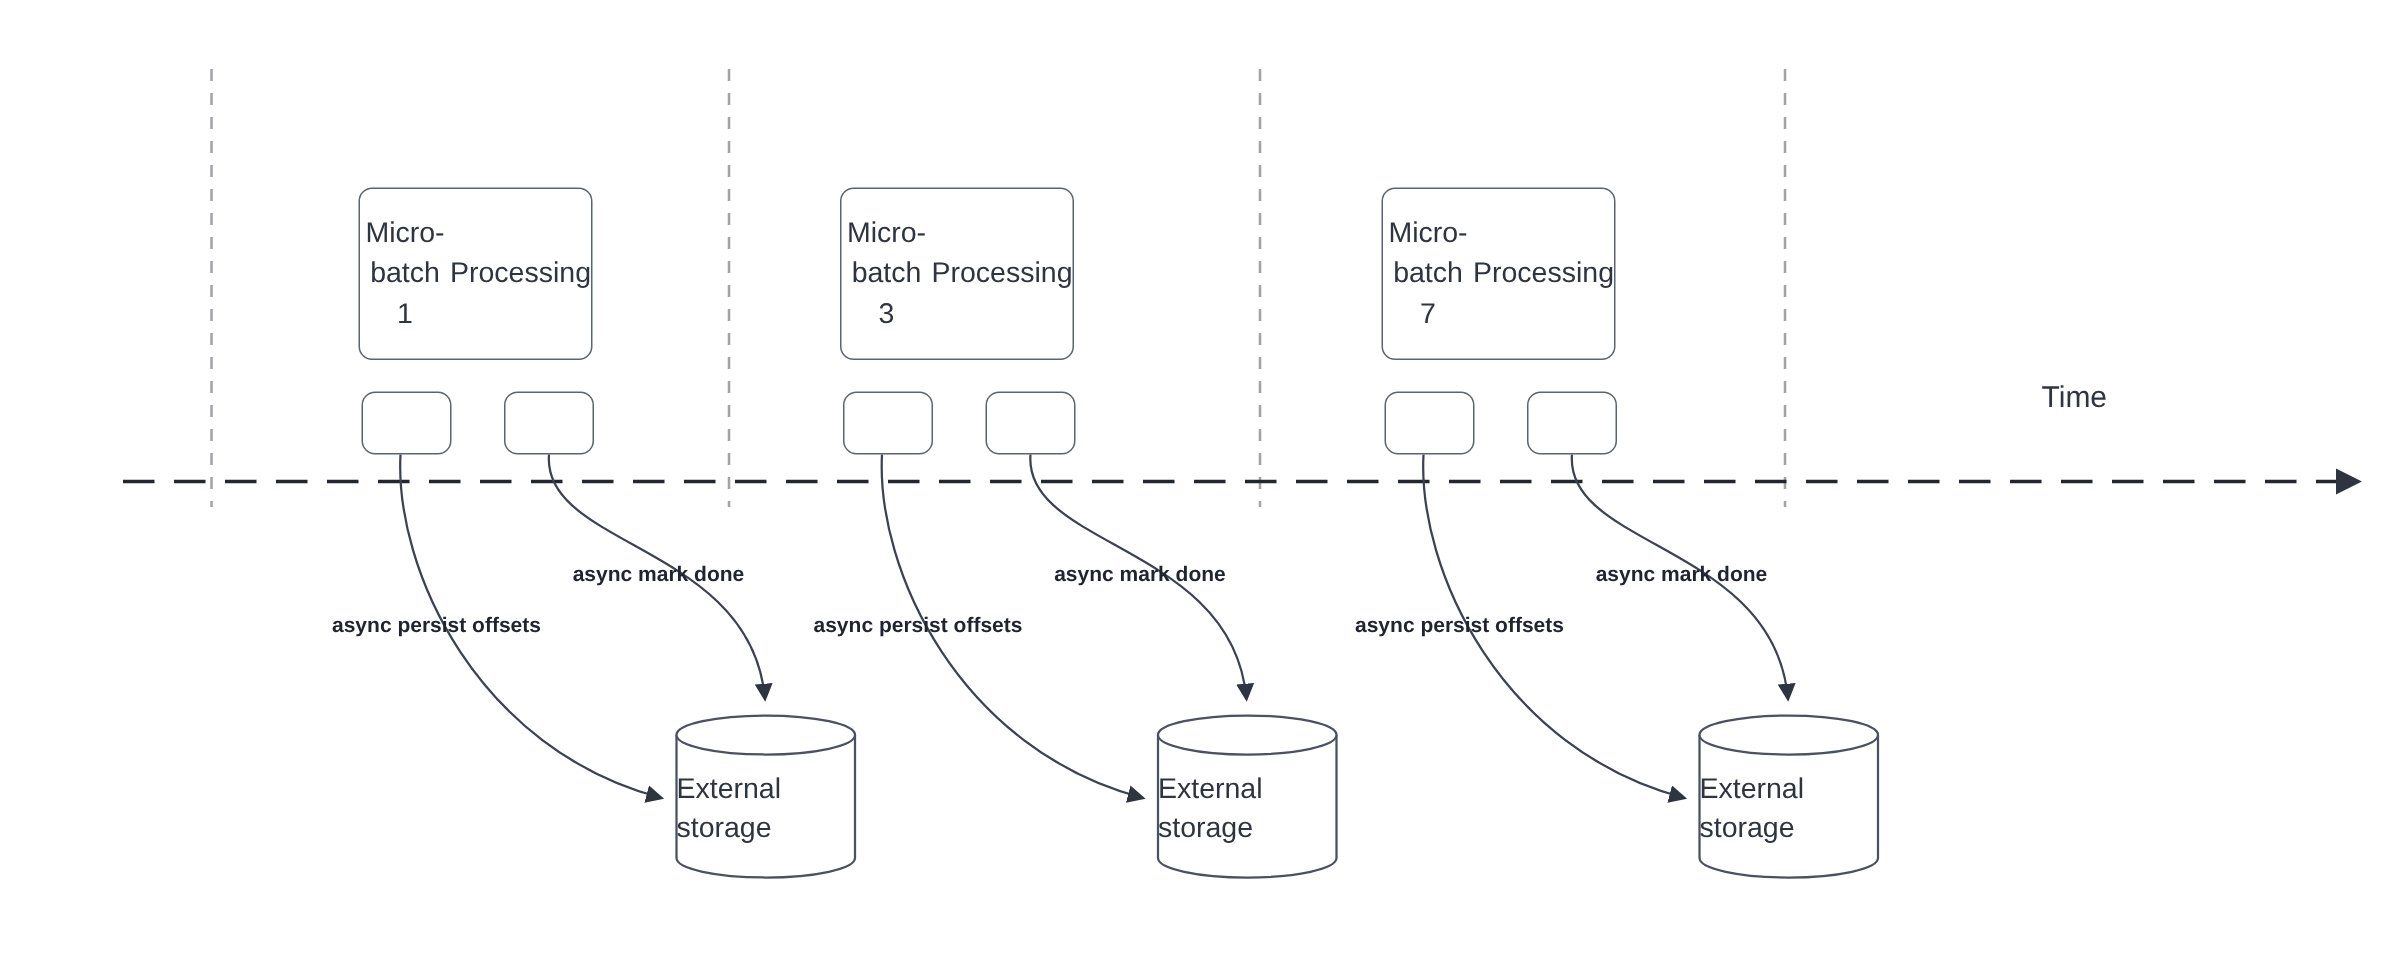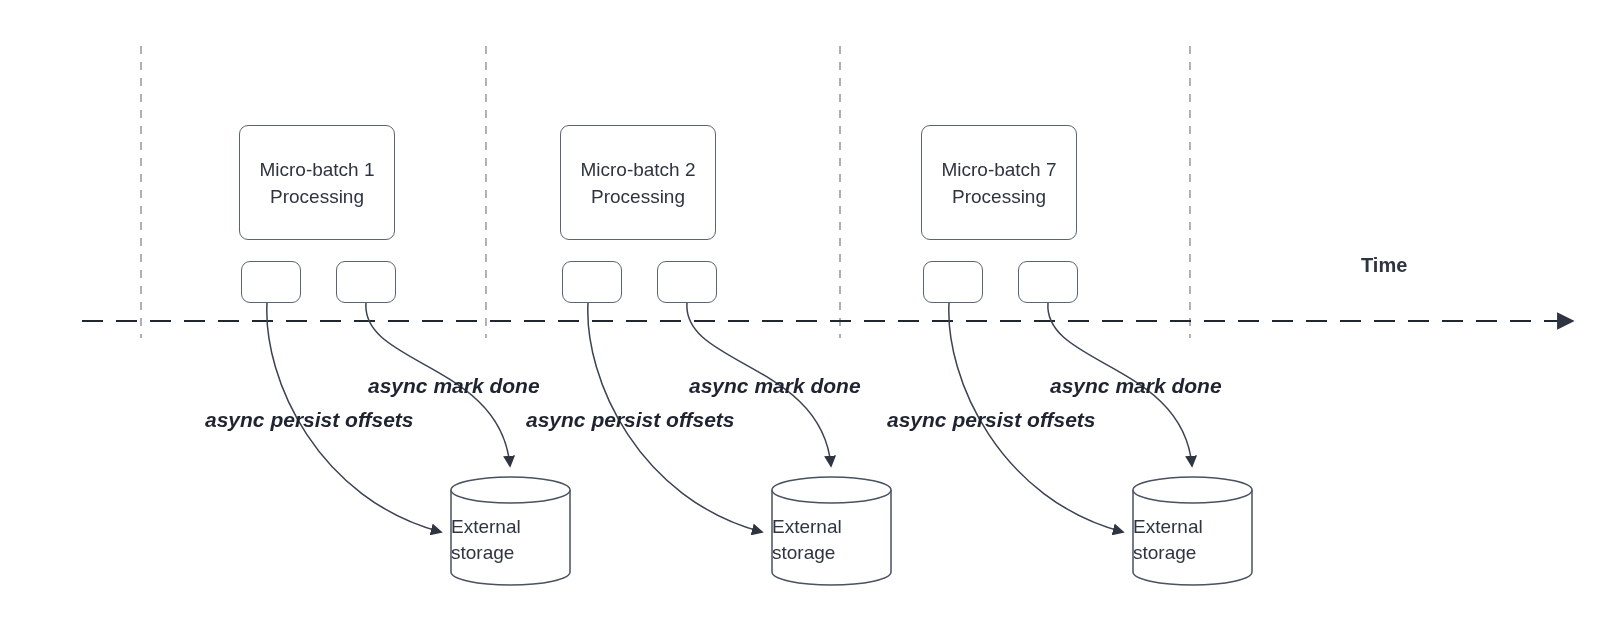--- a/index.html
+++ b/index.html
@@ -8,43 +8,43 @@
     width:1600px;height:642px;
     background:#ffffff;
     font-family:"Liberation Sans", sans-serif;
     overflow:hidden;
   }
   .layer-svg{position:absolute;left:0;top:0;width:1600px;height:642px;}
   .group{position:absolute;top:0;width:340px;height:642px;}
   .proc-box{
     position:absolute;left:0;top:125px;width:154px;height:113px;
     border:1.5px solid #5b6472;border-radius:9px;background:#ffffff;
-    display:flex;flex-direction:column;align-items:center;justify-content:center;
+    display:flex;flex-direction:row;align-items:center;justify-content:center;
     font-size:19px;line-height:27px;color:#2e3440;text-align:center;
   }
   .task-box{
     position:absolute;top:261px;width:58px;height:40px;
     border:1.5px solid #5b6472;border-radius:9px;background:#ffffff;
   }
   .task-a{left:2px;}
   .task-b{left:97px;}
   .flow-label{
-    position:absolute;font-weight:bold;font-size:21px;color:#1f2430;
-    white-space:nowrap;text-align:right;font-style:italic;
+    position:absolute;font-weight:bold;font-size:14px;color:#1f2430;
+    white-space:nowrap;text-align:center;
   }
   .flow-label.persist{top:408px;left:-34px;width:172px;}
   .flow-label.done{top:374px;left:129px;width:142px;}
   .storage-label{
     position:absolute;left:212px;top:514px;width:120px;
     display:flex;flex-direction:column;align-items:flex-start;
     font-size:19px;line-height:26px;color:#2e3440;text-align:center;
   }
   .time-label{
     position:absolute;left:1361px;top:254px;width:60px;
-    font-size:20px;color:#2e3440;font-weight:bold;
+    font-size:20px;color:#2e3440;
   }
   .curve{fill:none;stroke:#3b4252;stroke-width:1.5;}
   .guide{stroke:#a0a4aa;stroke-width:1.7;stroke-dasharray:8 8;}
   .axis{stroke:#22262e;stroke-width:2.2;stroke-dasharray:21 13;}
   .cyl{fill:#ffffff;stroke:#4a5160;stroke-width:1.5;}
 </style>
 </head>
 <body>
 
 <div class="canvas">
@@ -95,21 +95,21 @@
     <div class="flow-label persist">async persist offsets</div>
     <div class="flow-label done">async mark done</div>
     <div class="storage-label">
       <span>External</span>
       <span>storage</span>
     </div>
   </div>
 
   <div class="group" style="left:560px">
     <div class="proc-box">
-      <span>Micro-batch 2</span>
+      <span>Micro-batch 3</span>
       <span>Processing</span>
     </div>
     <div class="task-box task-a"></div>
     <div class="task-box task-b"></div>
     <div class="flow-label persist">async persist offsets</div>
     <div class="flow-label done">async mark done</div>
     <div class="storage-label">
       <span>External</span>
       <span>storage</span>
     </div>

